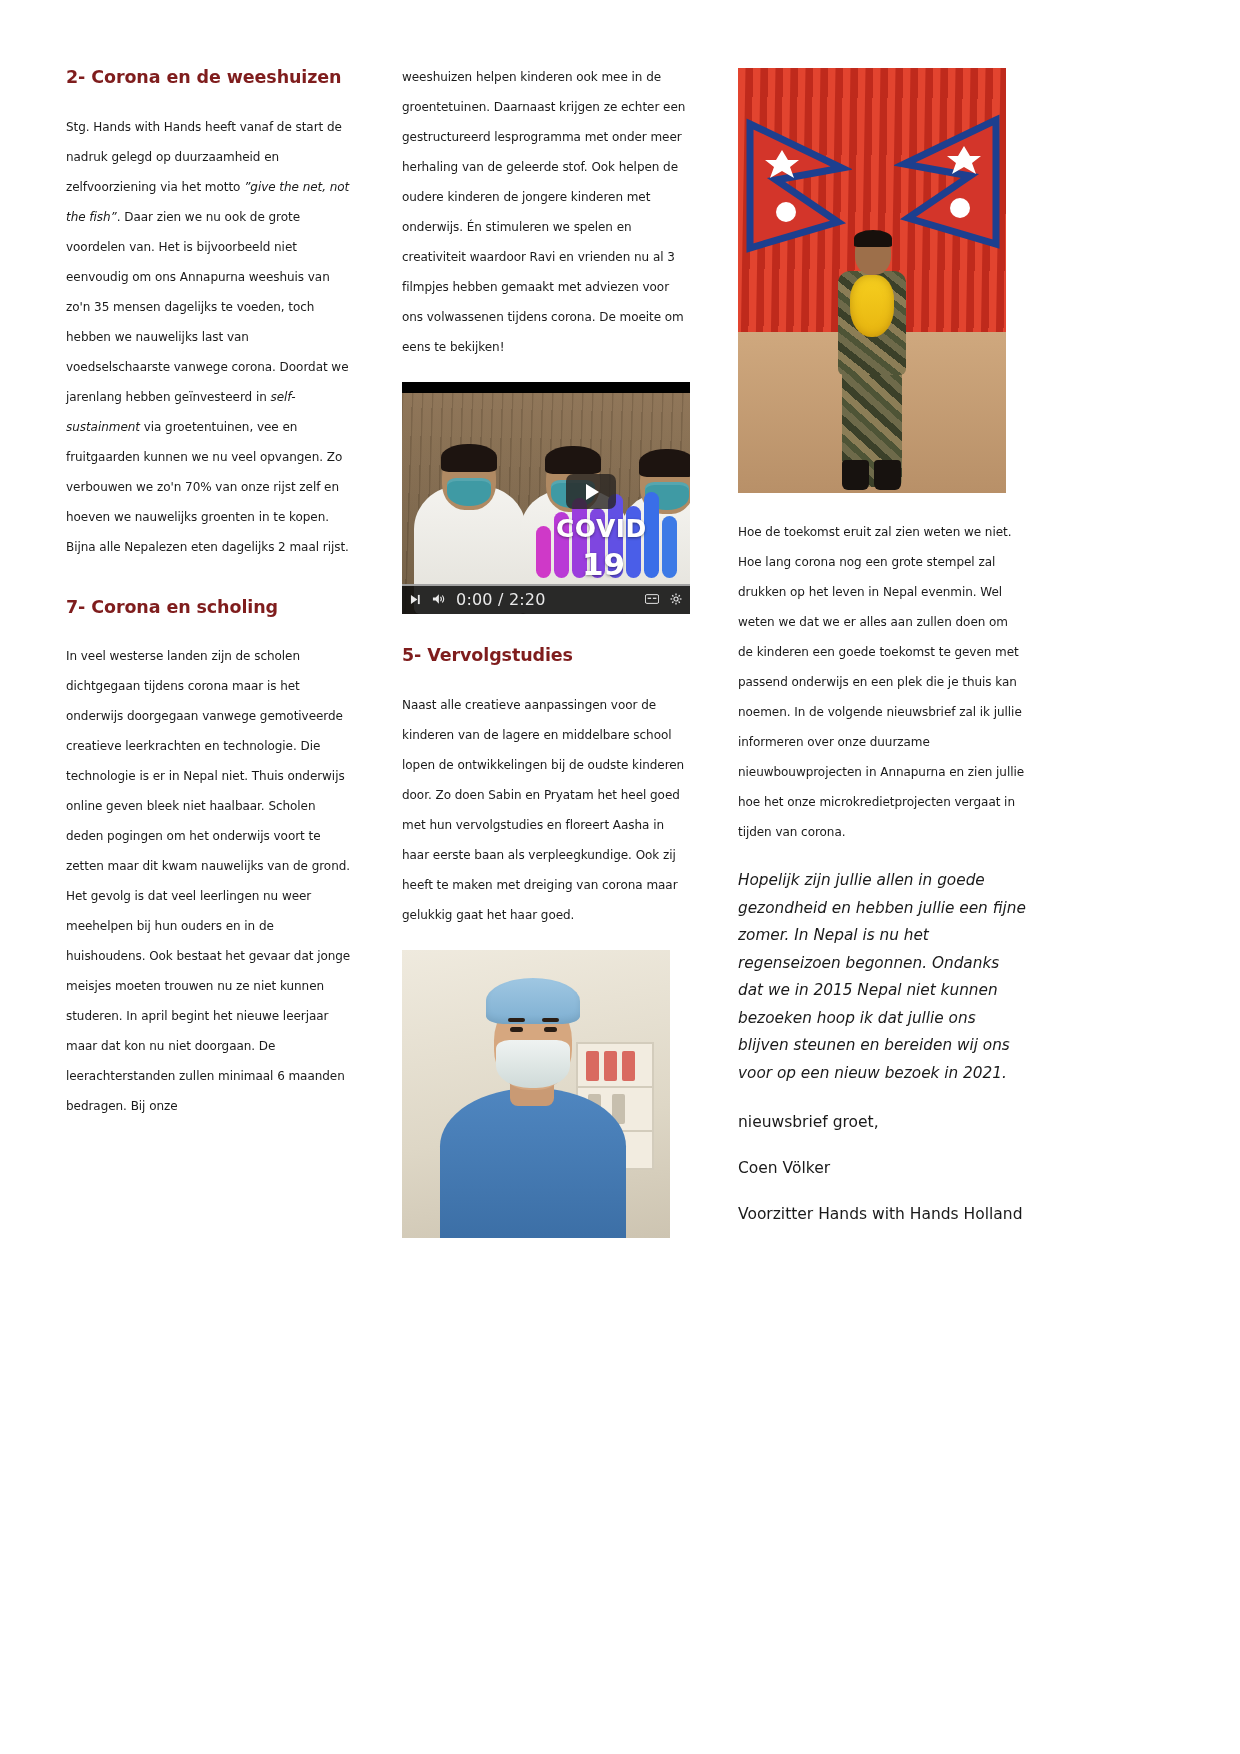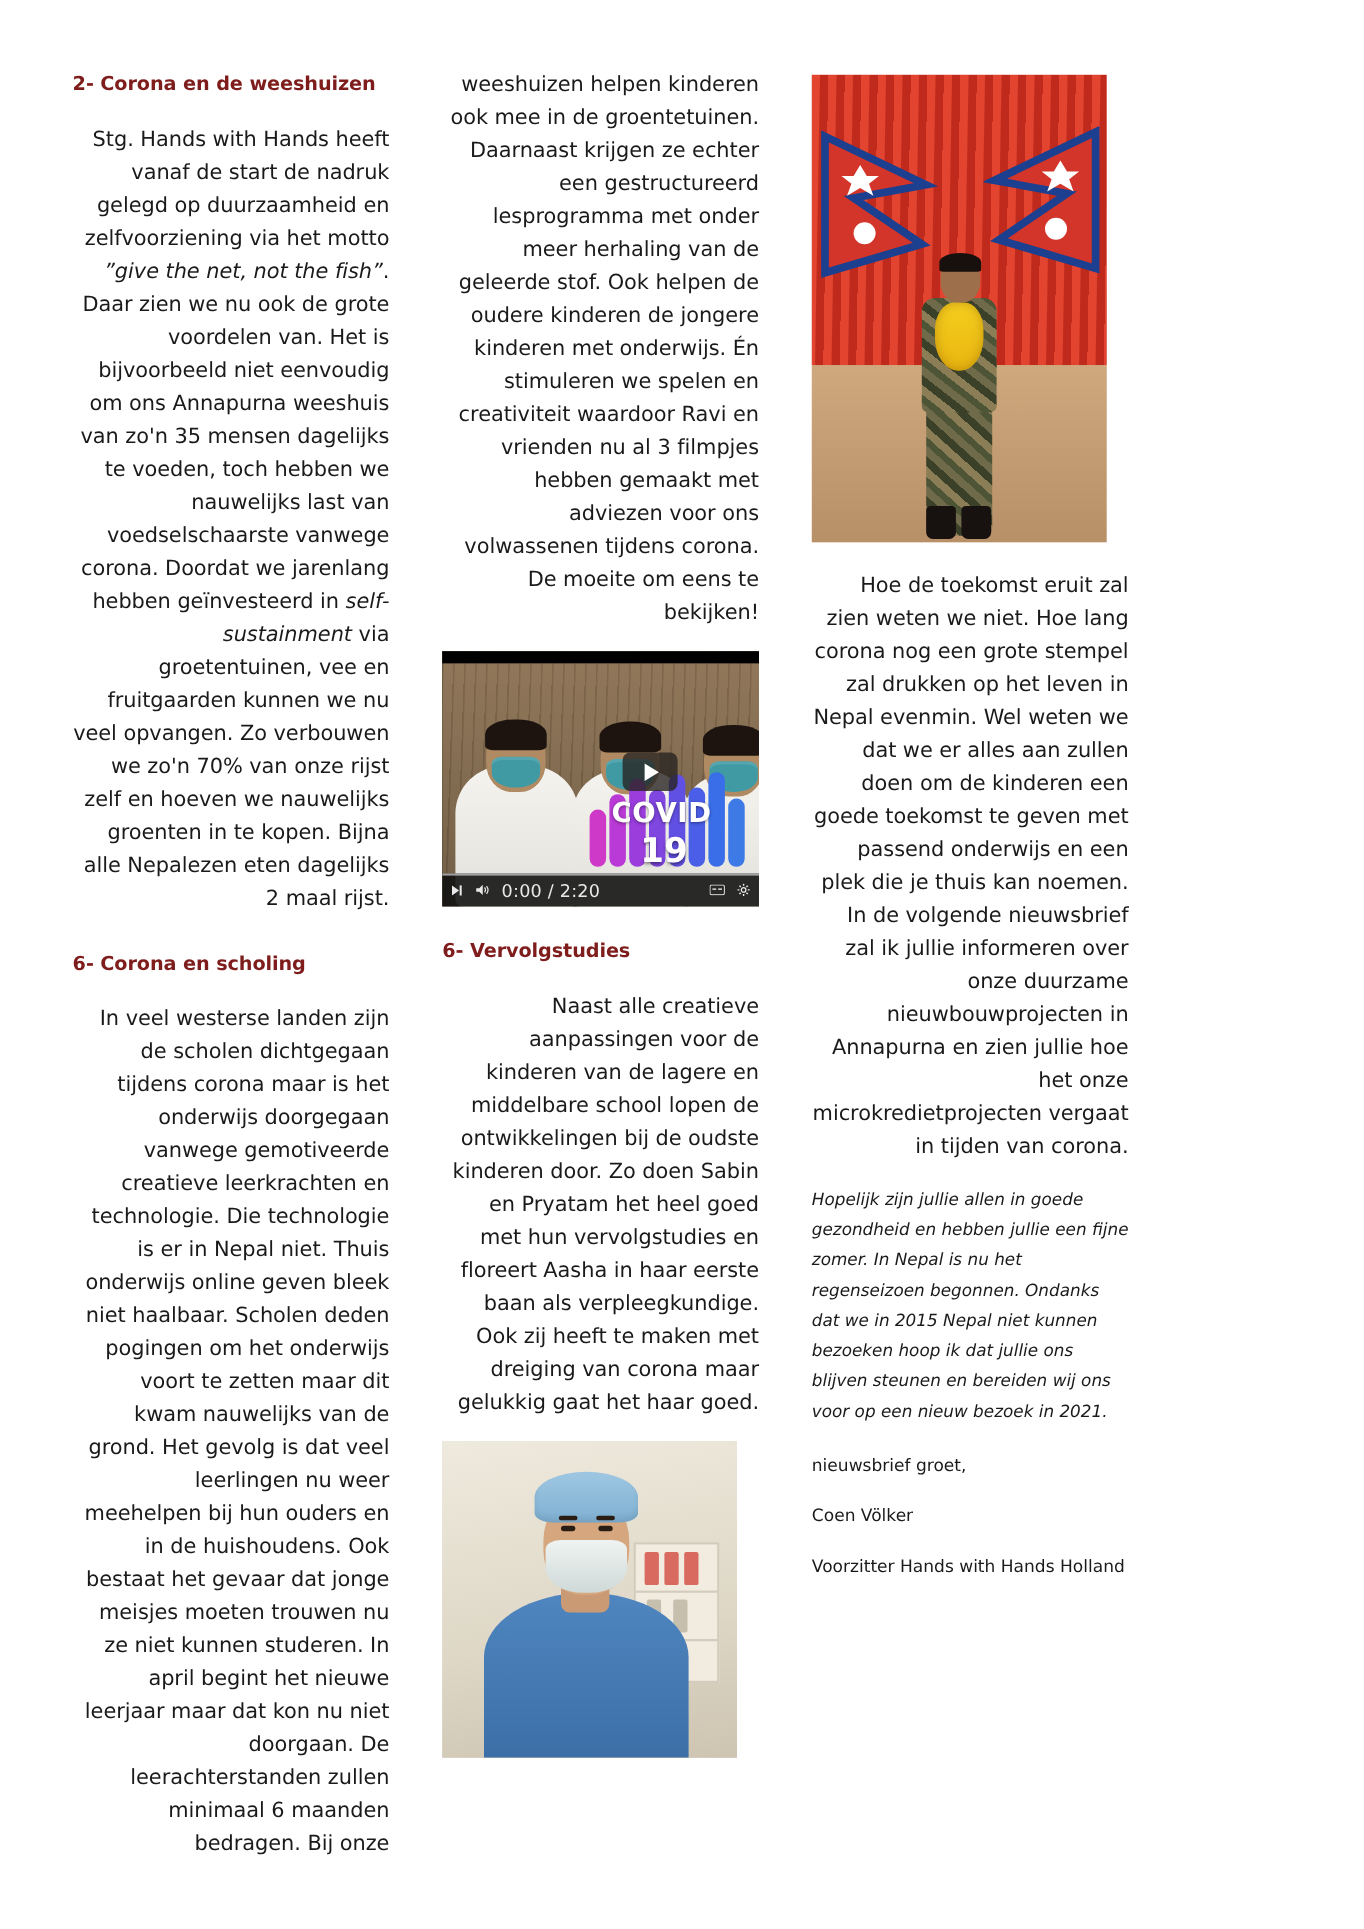--- a/index.html
+++ b/index.html
@@ -37,25 +37,25 @@
     font-weight: bold;
     line-height: 1.35;
     margin: 4px 0 22px 0;
     letter-spacing: -0.1px;
     color: #7f1d1d;
   }
   h2.section-title.spaced {
     margin-top: 34px;
   }
   p.body-text {
-    font-size: 19px;
+    font-size: 12px;
     line-height: 30px;
     margin: 0 0 20px 0;
     color: #1a1a1a;
-    text-align: right;
+    text-align: left;
     letter-spacing: -0.05px;
   }
   p.body-text.tight { margin-bottom: 0; }
   em { font-style: italic; }
   p.italic-block {
     font-size: 15.3px;
     line-height: 27.5px;
     font-style: italic;
     margin: 0 0 22px 0;
     color: #1a1a1a;
@@ -343,21 +343,21 @@
 
 <div class="page">
   <div class="columns">
 
     <div class="col">
 
       <h2 class="section-title">2- Corona en de weeshuizen</h2>
 
       <p class="body-text"><span>Stg. Hands with Hands heeft vanaf de start de nadruk gelegd op duurzaamheid en zelfvoorziening via het motto </span><em>”give the net, not the fish”</em><span>. Daar zien we nu ook de grote voordelen van. Het is bijvoorbeeld niet eenvoudig om ons Annapurna weeshuis van zo'n 35 mensen dagelijks te voeden, toch hebben we nauwelijks last van voedselschaarste vanwege corona. Doordat we jarenlang hebben geïnvesteerd in </span><em>self-sustainment</em><span> via groetentuinen, vee en fruitgaarden kunnen we nu veel opvangen. Zo verbouwen we zo'n 70% van onze rijst zelf en hoeven we nauwelijks groenten in te kopen. Bijna alle Nepalezen eten dagelijks 2 maal rijst.</span></p>
 
-      <h2 class="section-title spaced">6- Corona en scholing</h2>
+      <h2 class="section-title spaced">7- Corona en scholing</h2>
 
       <p class="body-text tight">In veel westerse landen zijn de scholen dichtgegaan tijdens corona maar is het onderwijs doorgegaan vanwege gemotiveerde creatieve leerkrachten en technologie. Die technologie is er in Nepal niet. Thuis onderwijs online geven bleek niet haalbaar. Scholen deden pogingen om het onderwijs voort te zetten maar dit kwam nauwelijks van de grond. Het gevolg is dat veel leerlingen nu weer meehelpen bij hun ouders en in de huishoudens. Ook bestaat het gevaar dat jonge meisjes moeten trouwen nu ze niet kunnen studeren. In april begint het nieuwe leerjaar maar dat kon nu niet doorgaan. De leerachterstanden zullen minimaal 6 maanden bedragen. Bij onze</p>
     </div>
 
     <div class="col">
 
       <p class="body-text">weeshuizen helpen kinderen ook mee in de groentetuinen. Daarnaast krijgen ze echter een gestructureerd lesprogramma met onder meer herhaling van de geleerde stof. Ook helpen de oudere kinderen de jongere kinderen met onderwijs. Én stimuleren we spelen en creativiteit waardoor Ravi en vrienden nu al 3 filmpjes hebben gemaakt met adviezen voor ons volwassenen tijdens corona. De moeite om eens te bekijken!</p>
 
       <div class="video-embed">
         <div class="video-frame">
@@ -443,21 +443,21 @@
                   <line x1="10" y1="10" x2="11.4" y2="11.4"></line>
                   <line x1="11.4" y1="2.6" x2="10" y2="4"></line>
                   <line x1="4" y1="10" x2="2.6" y2="11.4"></line>
                 </g>
               </svg>
             </span>
           </span>
         </div>
       </div>
 
-      <h2 class="section-title">6- Vervolgstudies</h2>
+      <h2 class="section-title">5- Vervolgstudies</h2>
 
       <p class="body-text">Naast alle creatieve aanpassingen voor de kinderen van de lagere en middelbare school lopen de ontwikkelingen bij de oudste kinderen door. Zo doen Sabin en Pryatam het heel goed met hun vervolgstudies en floreert Aasha in haar eerste baan als verpleegkundige. Ook zij heeft te maken met dreiging van corona maar gelukkig gaat het haar goed.</p>
 
       <div class="photo photo-nurse">
         <div class="nurse-wall"></div>
         <div class="nurse-shelf">
           <div class="shelf-item" style="left:8px;  top:7px;"></div>
           <div class="shelf-item" style="left:26px; top:7px;"></div>
           <div class="shelf-item" style="left:44px; top:7px;"></div>
           <div class="shelf-item" style="left:10px; top:50px; background:#c7bfae;"></div>

